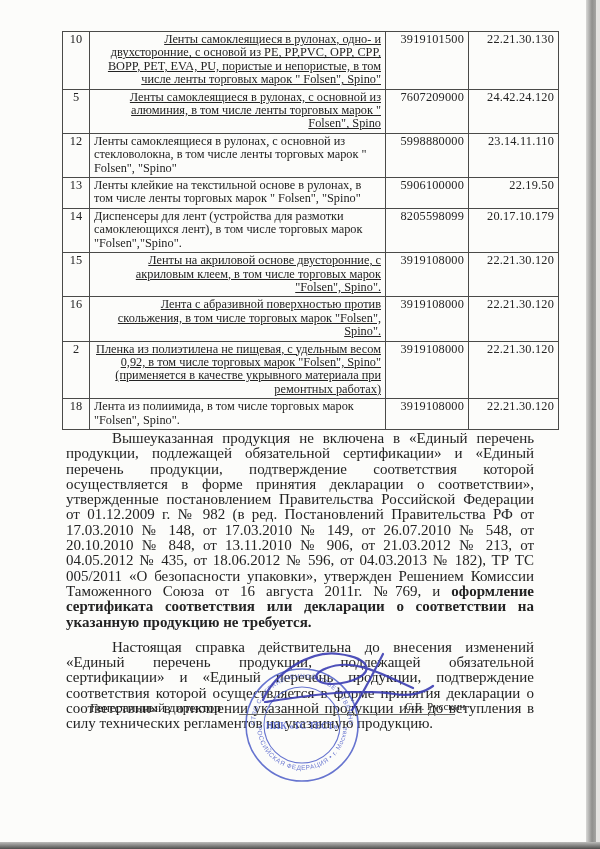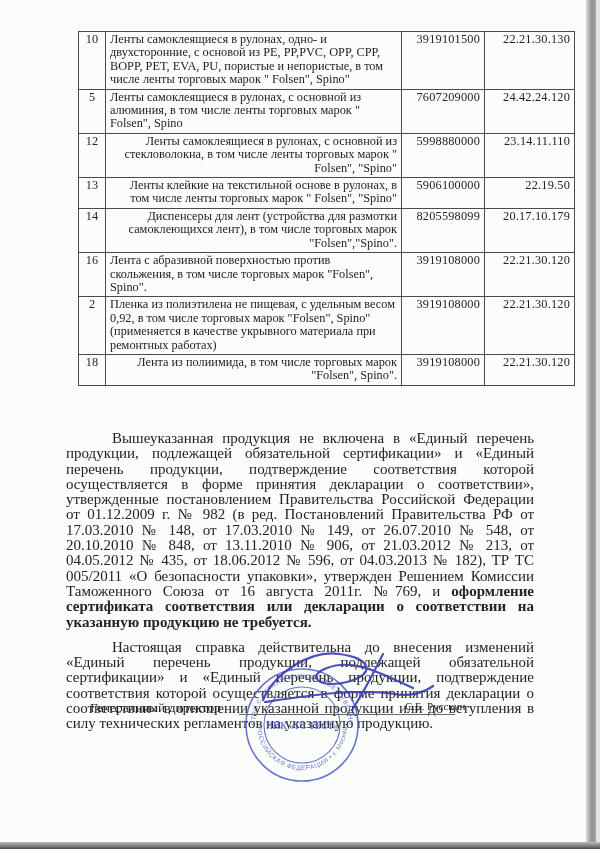--- a/index.html
+++ b/index.html
@@ -5,31 +5,31 @@
   html,body { margin:0; padding:0; background:#e9e9e7; }
   .page {
     position:relative; width:600px; height:849px; margin:0 auto;
     background:#fcfcfa; overflow:hidden;
     font-family:"Liberation Serif", serif; color:#232323;
   }
 
   
   table.products {
     position:absolute; left:62px; top:31px; width:496px;
-    border-collapse:collapse; table-layout:fixed;margin-left:16px;
+    border-collapse:collapse; table-layout:fixed;
   }
   table.products td {
     border:1px solid #4a4a48;
     font-size:12.3px; line-height:13.4px;
     padding:1px 4px 2px; vertical-align:top;
   }
   td.num  { text-align:center; padding-left:1px; padding-right:1px; }
   td.code { text-align:right; letter-spacing:.2px; }
-  tr.c td.desc { text-align:left; }
-  tr.l td.desc { text-align:right; }
+  tr.c td.desc { text-align:right;text-decoration:underline; }
+  tr.l td.desc { text-align:left; }
 
   
   .body-text {
     position:absolute; left:66px; top:431px; width:468px;
     font-size:15px; line-height:15.3px; text-align:justify;
   }
   .para { margin:0; text-indent:46px; }
   .para + .para { margin-top:10px; }
 
   
@@ -84,20 +84,26 @@
         <td class="code">5906100000</td>
         <td class="code">22.19.50</td>
       </tr>
       <tr class="l">
         <td class="num">14</td>
         <td class="desc">Диспенсеры для лент (устройства для размотки самоклеющихся лент), в том числе торговых марок "Folsen","Spino".</td>
         <td class="code">8205598099</td>
         <td class="code">20.17.10.179</td>
       </tr>
       <tr class="c">
+        <td class="num">15</td>
+        <td class="desc">Ленты на акриловой основе двусторонние, с акриловым клеем, в том числе торговых марок "Folsen", Spino".</td>
+        <td class="code">3919108000</td>
+        <td class="code">22.21.30.120</td>
+      </tr>
+      <tr class="c">
         <td class="num">16</td>
         <td class="desc">Лента  с абразивной поверхностью против скольжения, в том числе торговых марок  "Folsen", Spino".</td>
         <td class="code">3919108000</td>
         <td class="code">22.21.30.120</td>
       </tr>
       <tr class="c">
         <td class="num">2</td>
         <td class="desc">Пленка из полиэтилена не пищевая, с удельным весом 0,92, в том числе торговых марок  "Folsen", Spino"(применяется в качестве укрывного материала при ремонтных работах)</td>
         <td class="code">3919108000</td>
         <td class="code">22.21.30.120</td>

